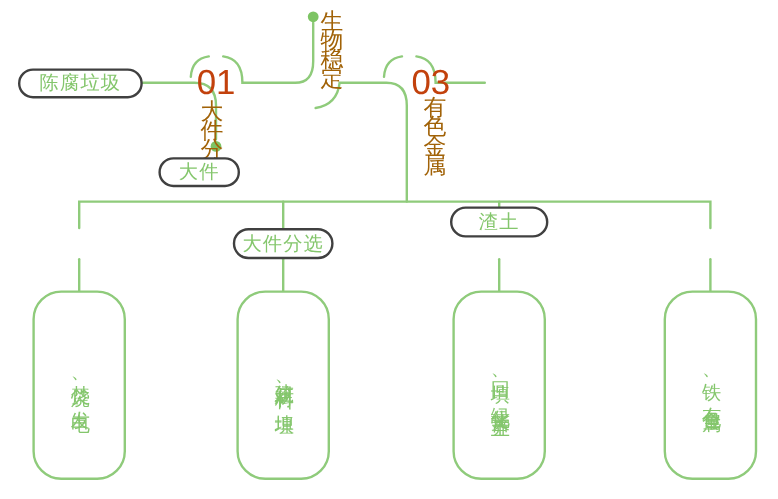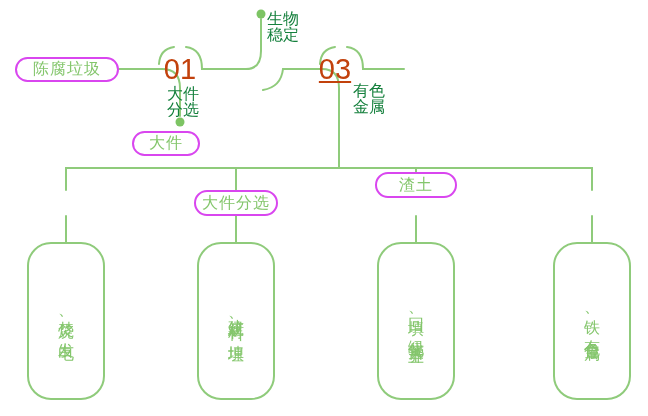--- a/index.html
+++ b/index.html
@@ -10,21 +10,21 @@
     background: #ffffff;
     font-family: "Liberation Sans", "DejaVu Sans", sans-serif;
     overflow: hidden;
   }
   .stage * { box-sizing: border-box; }
   svg.connectors {
     position: absolute; left: 0; top: 0; width: 648px; height: 416px;
   }
   .pill {
     position: absolute;
-    border: 2px solid #d946ef;
+    border: 2px solid #404040;
     border-radius: 14px;
     color: #84C66C;
     font-size: 16px;
     letter-spacing: 1px;
     display: flex;
     align-items: center;
     justify-content: center;
     background: #ffffff;
     white-space: nowrap;
   }
@@ -33,23 +33,23 @@
     width: 64px;
     height: 30px;
     line-height: 30px;
     text-align: center;
     font-size: 29px;
     color: #c2410c;
   }
   .step-label {
     position: absolute;
     width: 32px;
-    font-size: 16px;
+    font-size: 19px;
     line-height: 16px;
-    color: #15803d;
+    color: #a16207;
     word-break: break-all;
   }
   .result-box {
     position: absolute;
     width: 78px;
     height: 158px;
     border: 2px solid #8FCB7B;
     border-radius: 24px;
     background: #ffffff;
     display: flex;
@@ -92,21 +92,21 @@
     <path d="M416,216 V242"></path>
     <path d="M592,216 V242"></path>
 
     <circle cx="261" cy="14" r="4.5" fill="#7DC464" stroke="none"></circle>
     <circle cx="180" cy="122" r="4.5" fill="#7DC464" stroke="none"></circle>
   </svg>
 
   <div class="pill" style="left:15px; top:57px; width:104px; height:25px;">陈腐垃圾</div>
 
   <div class="step-number" style="left:148px; top:54px;">01</div>
-  <div class="step-number" style="left:303px; top:54px;text-decoration:underline;">03</div>
+  <div class="step-number" style="left:327px; top:54px;">03</div>
 
   <div class="step-label" style="left:134px; top:86px;margin-left:33px;">大件分选</div>
   <div class="step-label" style="left:267px; top:11px;">生物稳定</div>
   <div class="step-label" style="left:353px; top:83px;">有色金属</div>
 
   <div class="pill" style="left:132px; top:131px; width:68px; height:25px; border-radius:13px;">大件</div>
 
   <div class="pill" style="left:194px; top:190px; width:84px; height:26px;">大件分选</div>
   <div class="pill" style="left:375px; top:172px; width:82px; height:26px;">渣土</div>
 

